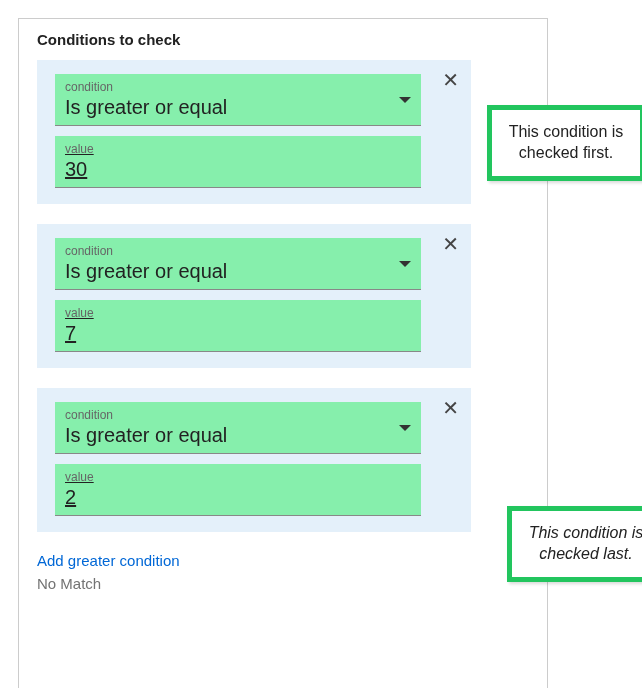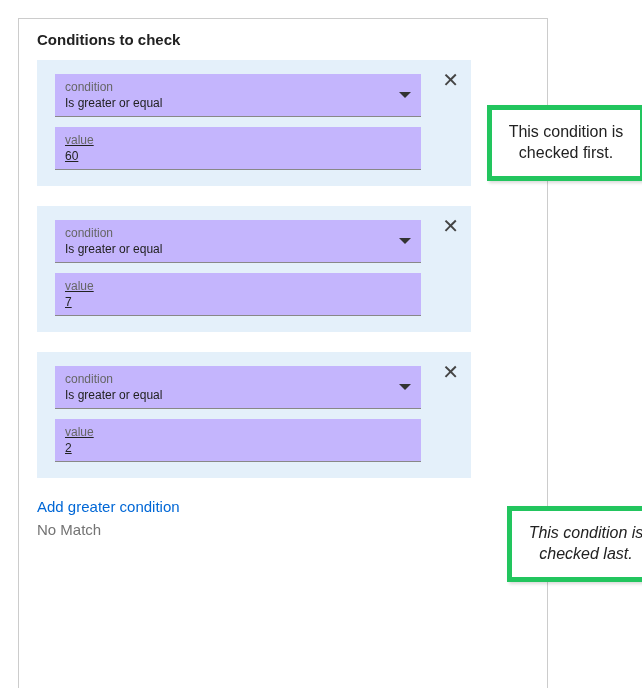--- a/index.html
+++ b/index.html
@@ -38,33 +38,33 @@
     position: absolute;
     top: 10px;
     right: 12px;
     font-size: 20px;
     color: #444;
     cursor: pointer;
     line-height: 1;
     user-select: none;
   }
   .field {
-    background: #c4b5fd;
+    background: #86efac;
     border-bottom: 1px solid #888;
     padding: 6px 10px 6px 10px;
     margin-bottom: 10px;
     position: relative;
   }
   .field:last-child { margin-bottom: 0; text-decoration: underline; }
   .field-label {
     font-size: 12px;
     color: #666;
   }
   .field-value {
-    font-size: 12px;
+    font-size: 20px;
     color: #222;
     margin-top: 2px;
   }
   .dropdown-caret {
     position: absolute;
     right: 10px;
     top: 50%;
     transform: translateY(-50%);
     width: 0;
     height: 0;
@@ -106,21 +106,21 @@
 
     <div class="condition-card">
       <span class="close-btn">✕</span>
       <div class="field">
         <div class="field-label">condition</div>
         <div class="field-value">Is greater or equal</div>
         <span class="dropdown-caret"></span>
       </div>
       <div class="field">
         <div class="field-label">value</div>
-        <div class="field-value">60</div>
+        <div class="field-value">30</div>
       </div>
     </div>
 
     <div class="condition-card">
       <span class="close-btn">✕</span>
       <div class="field">
         <div class="field-label">condition</div>
         <div class="field-value">Is greater or equal</div>
         <span class="dropdown-caret"></span>
       </div>

